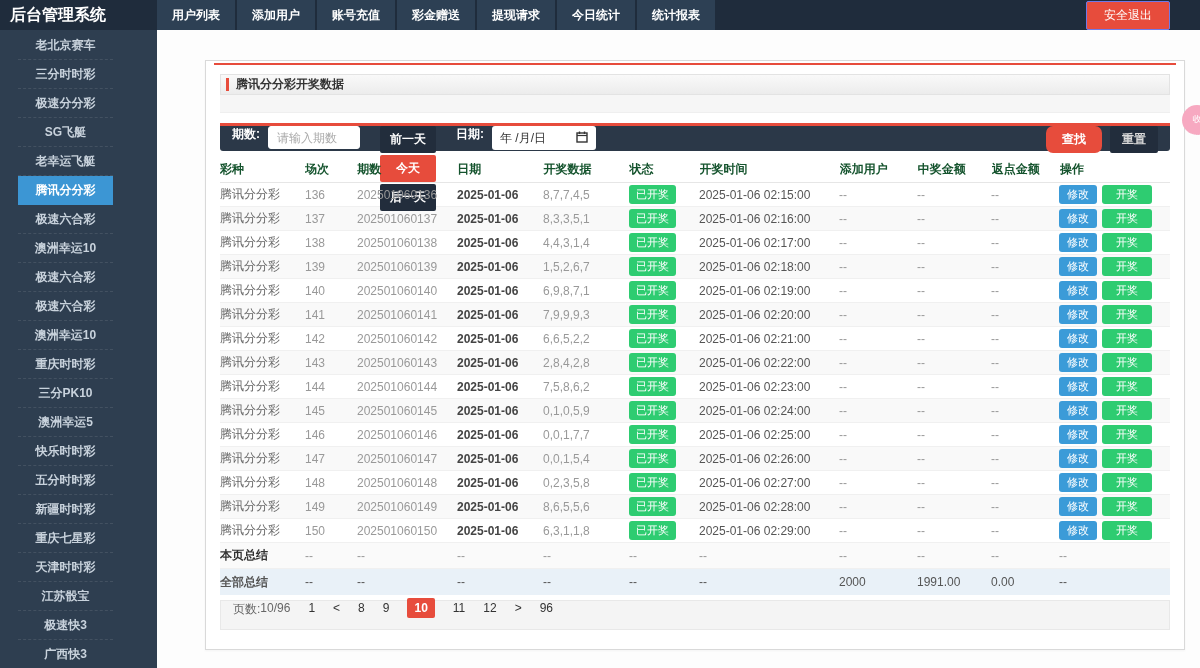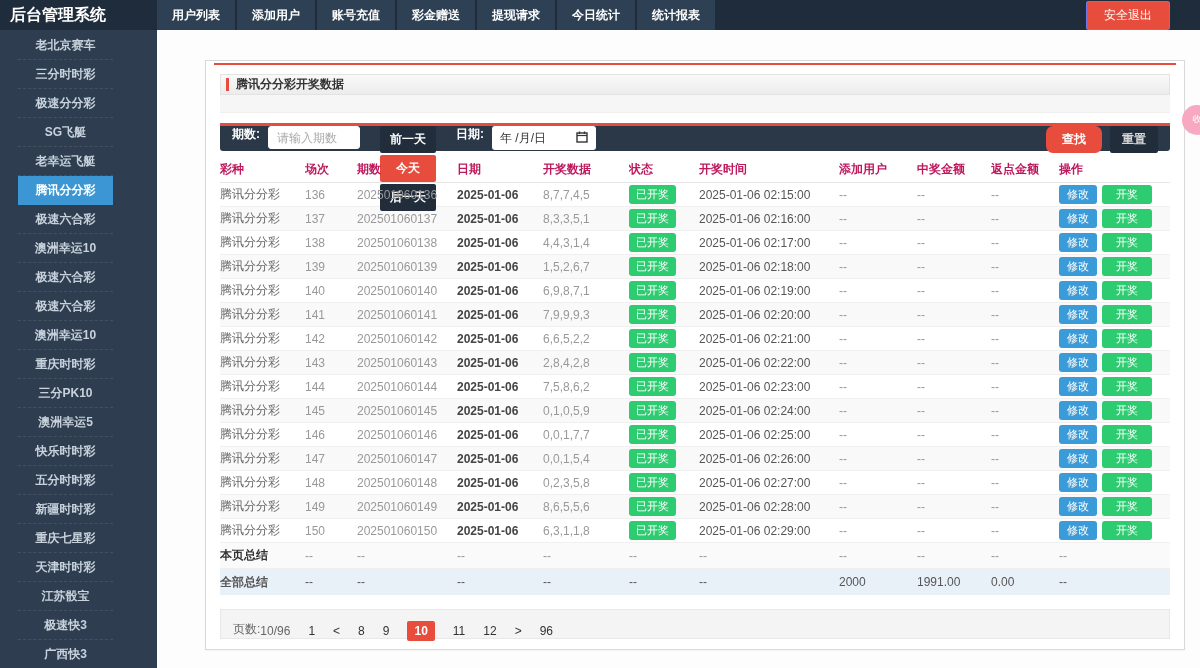--- a/index.html
+++ b/index.html
@@ -38,40 +38,40 @@
   .date-label { margin-left:20px; }
   .date-input { width:104px; height:24px; background:#fff; border-radius:3px; display:flex; align-items:center; justify-content:space-between; padding:0 8px; color:#333; font-size:12px; cursor:pointer; }
   .cal-icon { display:inline-block; }
   .filter-spacer { flex:1; }
   .search-btn { background:#e74c3c; color:#fff; font-weight:bold; font-size:12px; padding:5px 16px; border:none; border-radius:7px; cursor:pointer; font-family:inherit; margin-right:8px; }
   .reset-btn { background:#222d3c; color:#d8d8d8; font-size:12px; font-weight:bold; padding:5px 12px; border:none; border-radius:2px; cursor:pointer; font-family:inherit; }
 
   
   .table { margin-top:6px; }
   .trow { display:flex; align-items:center; }
-  .thead { height:26px; font-weight:bold; color:#be185d; border-bottom:1px solid #e6e6e6; }
+  .thead { height:26px; font-weight:bold; color:#14532d; border-bottom:1px solid #e6e6e6;justify-content:space-between; }
   .tr { height:24px; color:#666; border-bottom:1px solid #f0f0f0; }
   .tr:nth-child(even) { background:#f9f9f9; }
   .cell { flex:none; padding-right:4px; overflow:hidden; white-space:nowrap; }
   .c1{width:85px;} .c2{width:52px;} .c3{width:100px;} .c4{width:86px;} .c5{width:86px;}
   .c6{width:70px;} .c7{width:140px;} .c8{width:78px;} .c9{width:74px;} .c10{width:68px;} .c11{width:110px;}
   .muted { color:#999; }
   .datecell { color:#444; font-weight:bold; }
   .timecell { color:#555; }
   .status-badge { display:inline-block; background:#2ecc71; color:#fff; font-size:11px; padding:2px 7px; border-radius:3px; }
   .btn-edit { background:#3b9bd8; color:#fff; font-size:11px; padding:2px 8px; border:none; border-radius:3px; cursor:pointer; font-family:inherit; margin-right:5px; }
   .btn-draw { background:#2ecc71; color:#fff; font-size:11px; padding:2px 14px; border:none; border-radius:3px; cursor:pointer; font-family:inherit; }
   .sum-row { height:26px; color:#999; }
   .sum-row .sum-label { color:#333; font-weight:bold; }
   .sum-page { background:#fafafa; border-bottom:1px solid #f0f0f0; }
   .sum-total { background:#e9f1f8; }
   .sum-total .cell { color:#555; }
 
   
-  .pagination { margin-top:14px; height:30px; background:#f4f4f4; border:1px solid #e8e8e8; display:flex; align-items:flex-end; padding:0 12px; color:#666; }
+  .pagination { margin-top:5px; height:30px; background:#f4f4f4; border:1px solid #e8e8e8; display:flex; align-items:flex-start; padding:0 12px; color:#666; }
   .page-info { margin-right:18px; }
   .page-item { color:#333; margin-right:18px; cursor:pointer; }
   .page-item.active { background:#e74c3c; color:#fff; padding:3px 7px; border-radius:2px; font-weight:bold; }
 
   
   .collapse-fab { position:absolute; top:105px; right:-12px; width:30px; height:30px; border-radius:50%; background:#f7a9c1; color:#fff; font-size:9px; display:flex; align-items:center; justify-content:center; cursor:pointer; z-index:6; border-bottom:1px dotted #f3bdd0; }
 </style>
 </head>
 <body>
 

